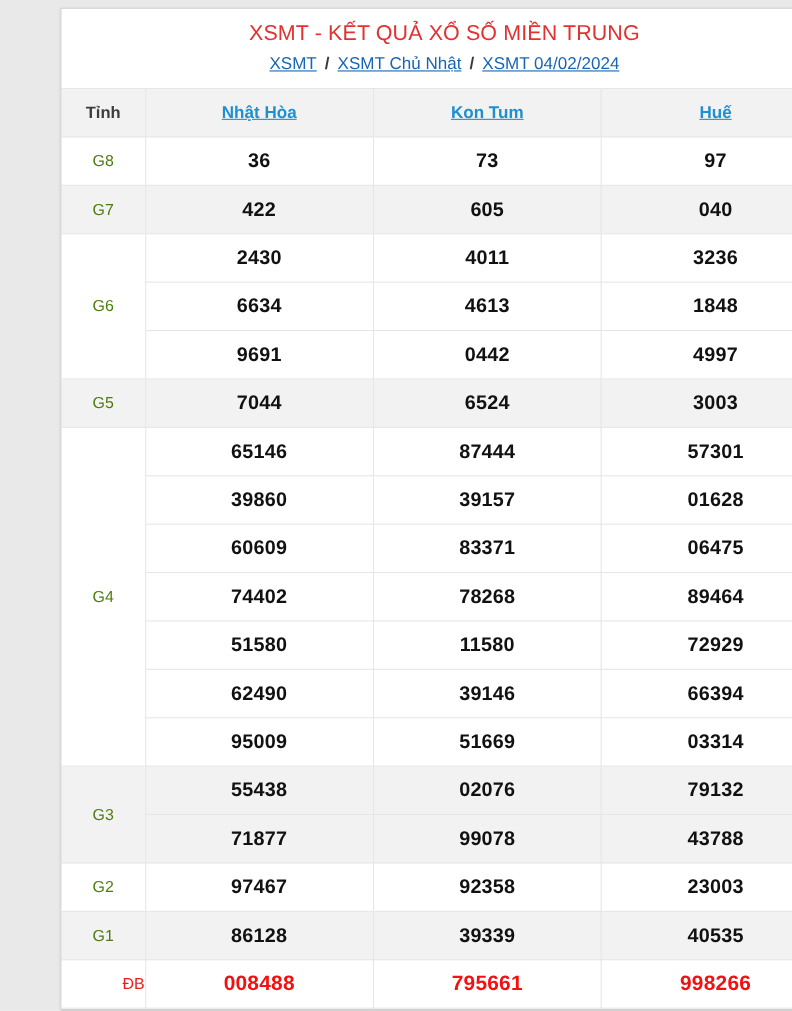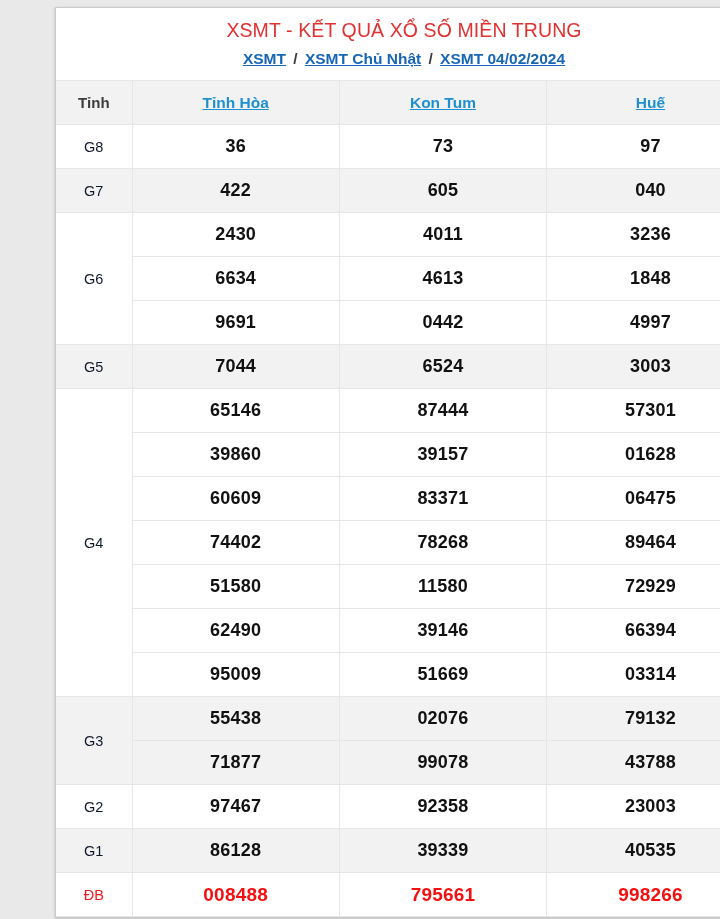--- a/index.html
+++ b/index.html
@@ -45,21 +45,21 @@
     margin-top: 5px;
     font-size: 15.5px;
     line-height: 22px;
     font-weight: 700;
     color: #333333;
     white-space: nowrap;
   }
   .breadcrumb a {
     color: #1766b5;
     text-decoration: underline;
-    font-weight: 700;
+    font-weight: 400;
   }
   .breadcrumb .sep {
     color: #3b3b3b;
     padding: 0 3px;
     font-weight: 700;
   }
 
   
   table.result {
     width: 100%;
@@ -101,28 +101,29 @@
   }
   th.prov-head a {
     color: #1e90d2;
     font-size: 15.5px;
     font-weight: 700;
     text-decoration: underline;
   }
 
   
   td.prize-cell {
-    color: #0f172a;
+    color: #4d7c0f;
     font-size: 14.5px;
     font-weight: 400;
     background: inherit;
   }
   td.prize-cell.db {
     color: #ee1c1c;
     font-size: 14.5px;
+    text-align: right;
   }
 
   
   td.num {
     color: #111111;
     font-size: 18px;
     font-weight: 700;
     letter-spacing: 0.2px;
   }
   td.num.db {
@@ -158,21 +159,21 @@
     <colgroup>
       <col class="c-prize">
       <col class="c-prov">
       <col class="c-prov">
       <col class="c-prov">
     </colgroup>
     <thead>
       <tr>
         <th class="prize-head">Tỉnh</th>
         <th class="prov-head">
-          <a href="#">Tỉnh Hòa</a>
+          <a href="#">Nhật Hòa</a>
         </th>
         <th class="prov-head">
           <a href="#">Kon Tum</a>
         </th>
         <th class="prov-head">
           <a href="#">Huế</a>
         </th>
       </tr>
     </thead>
     <tbody id="result-body">

